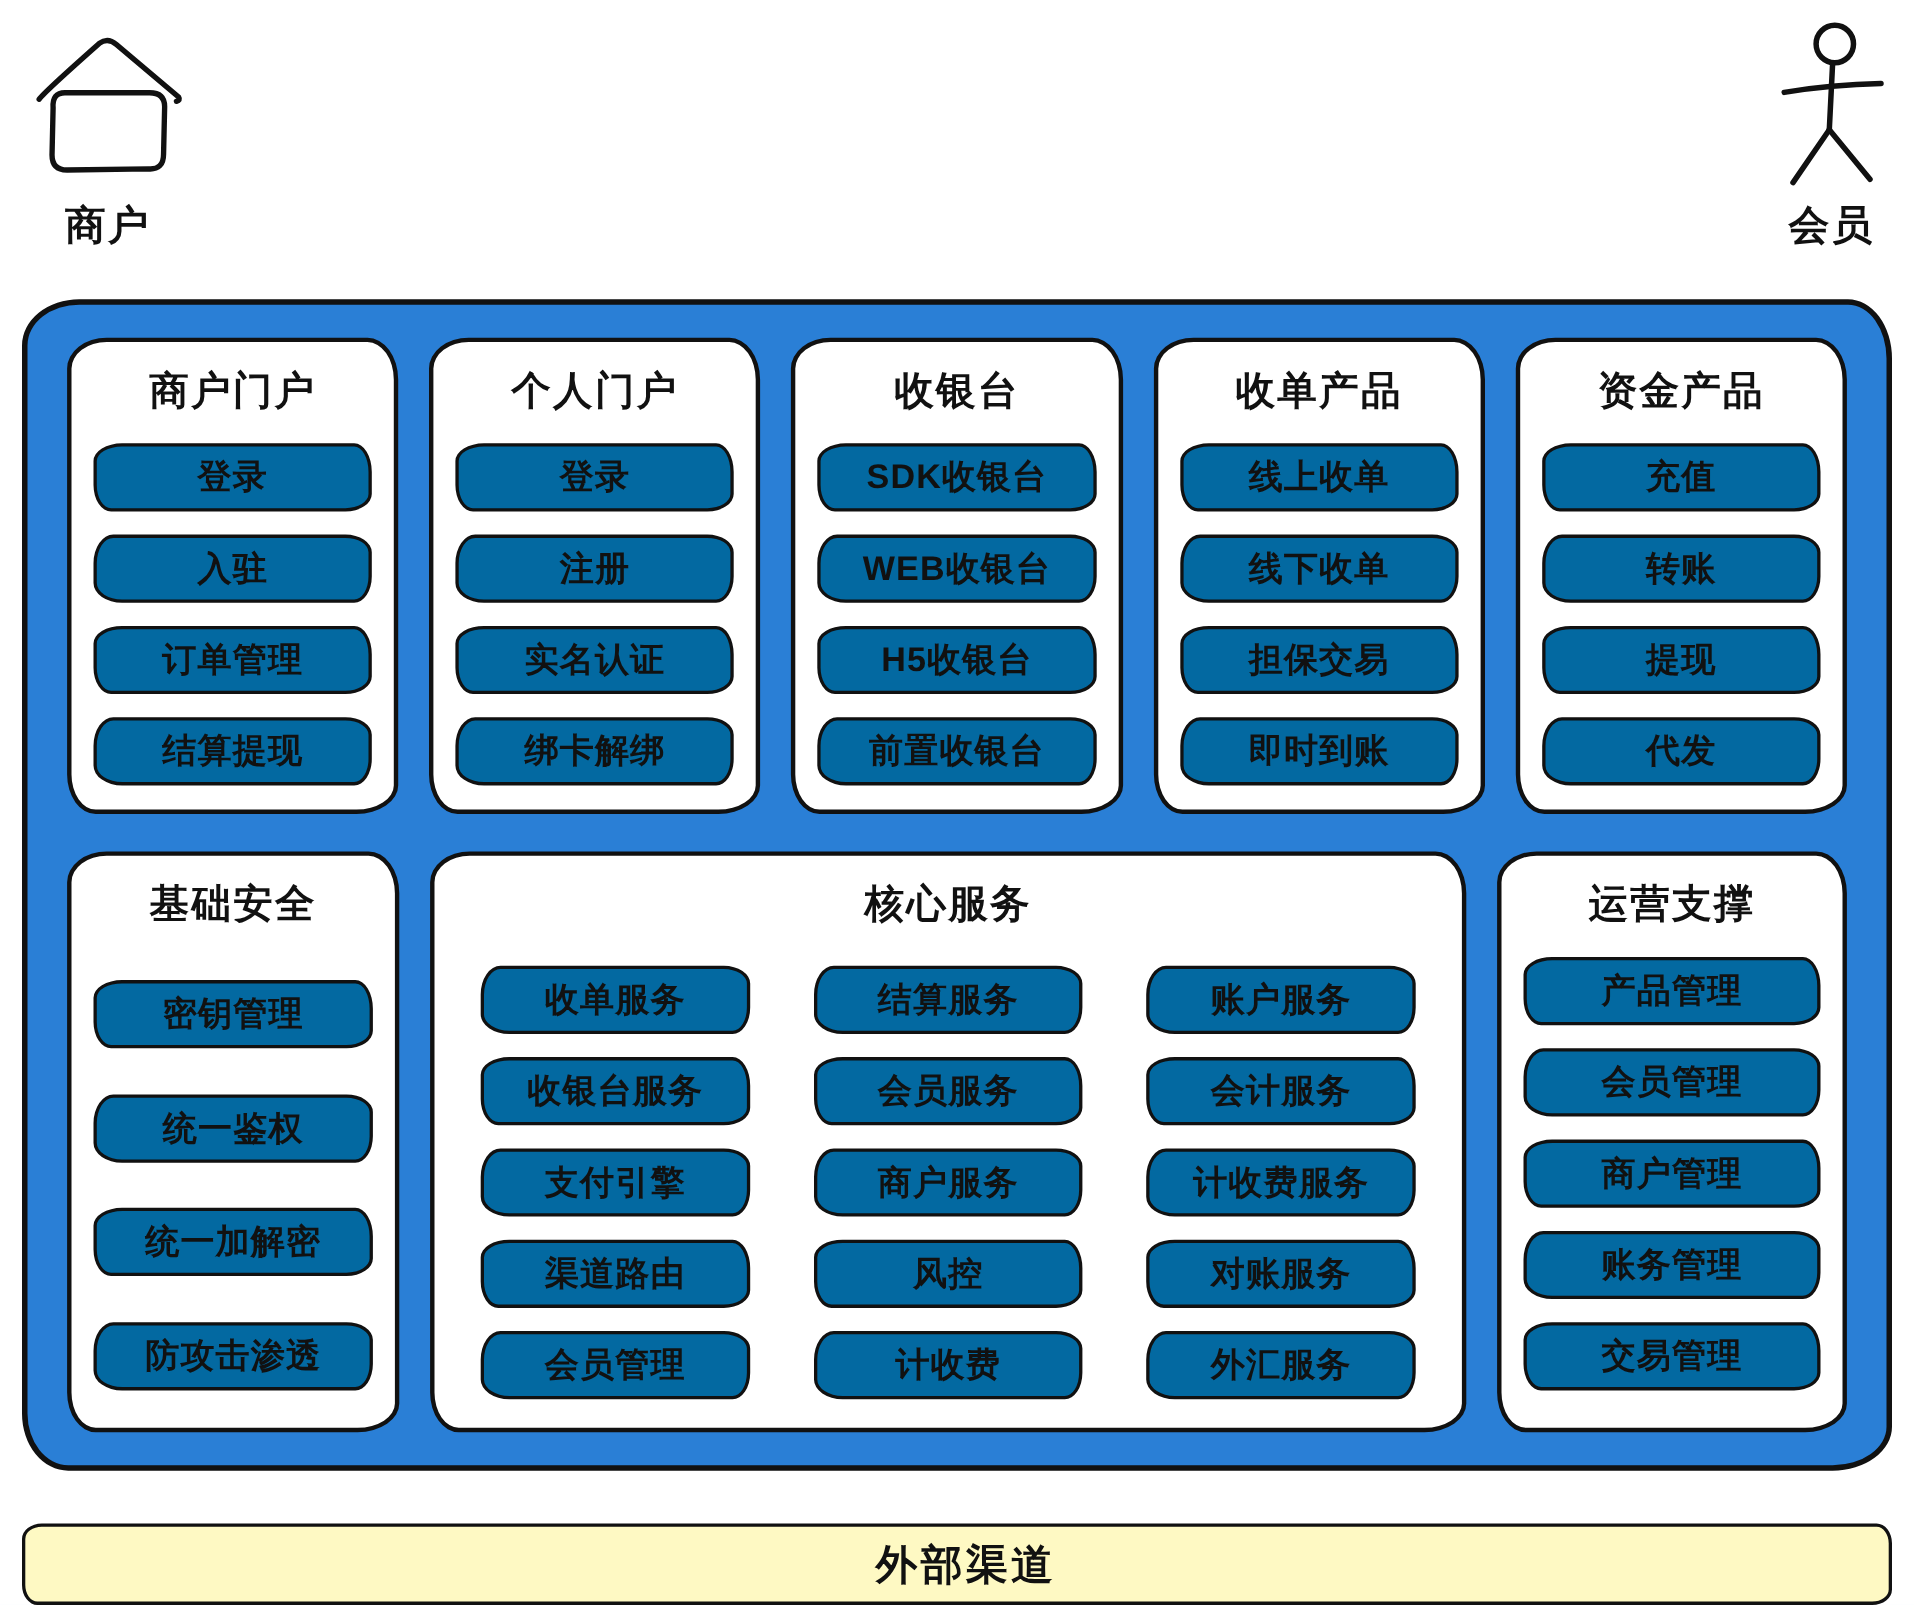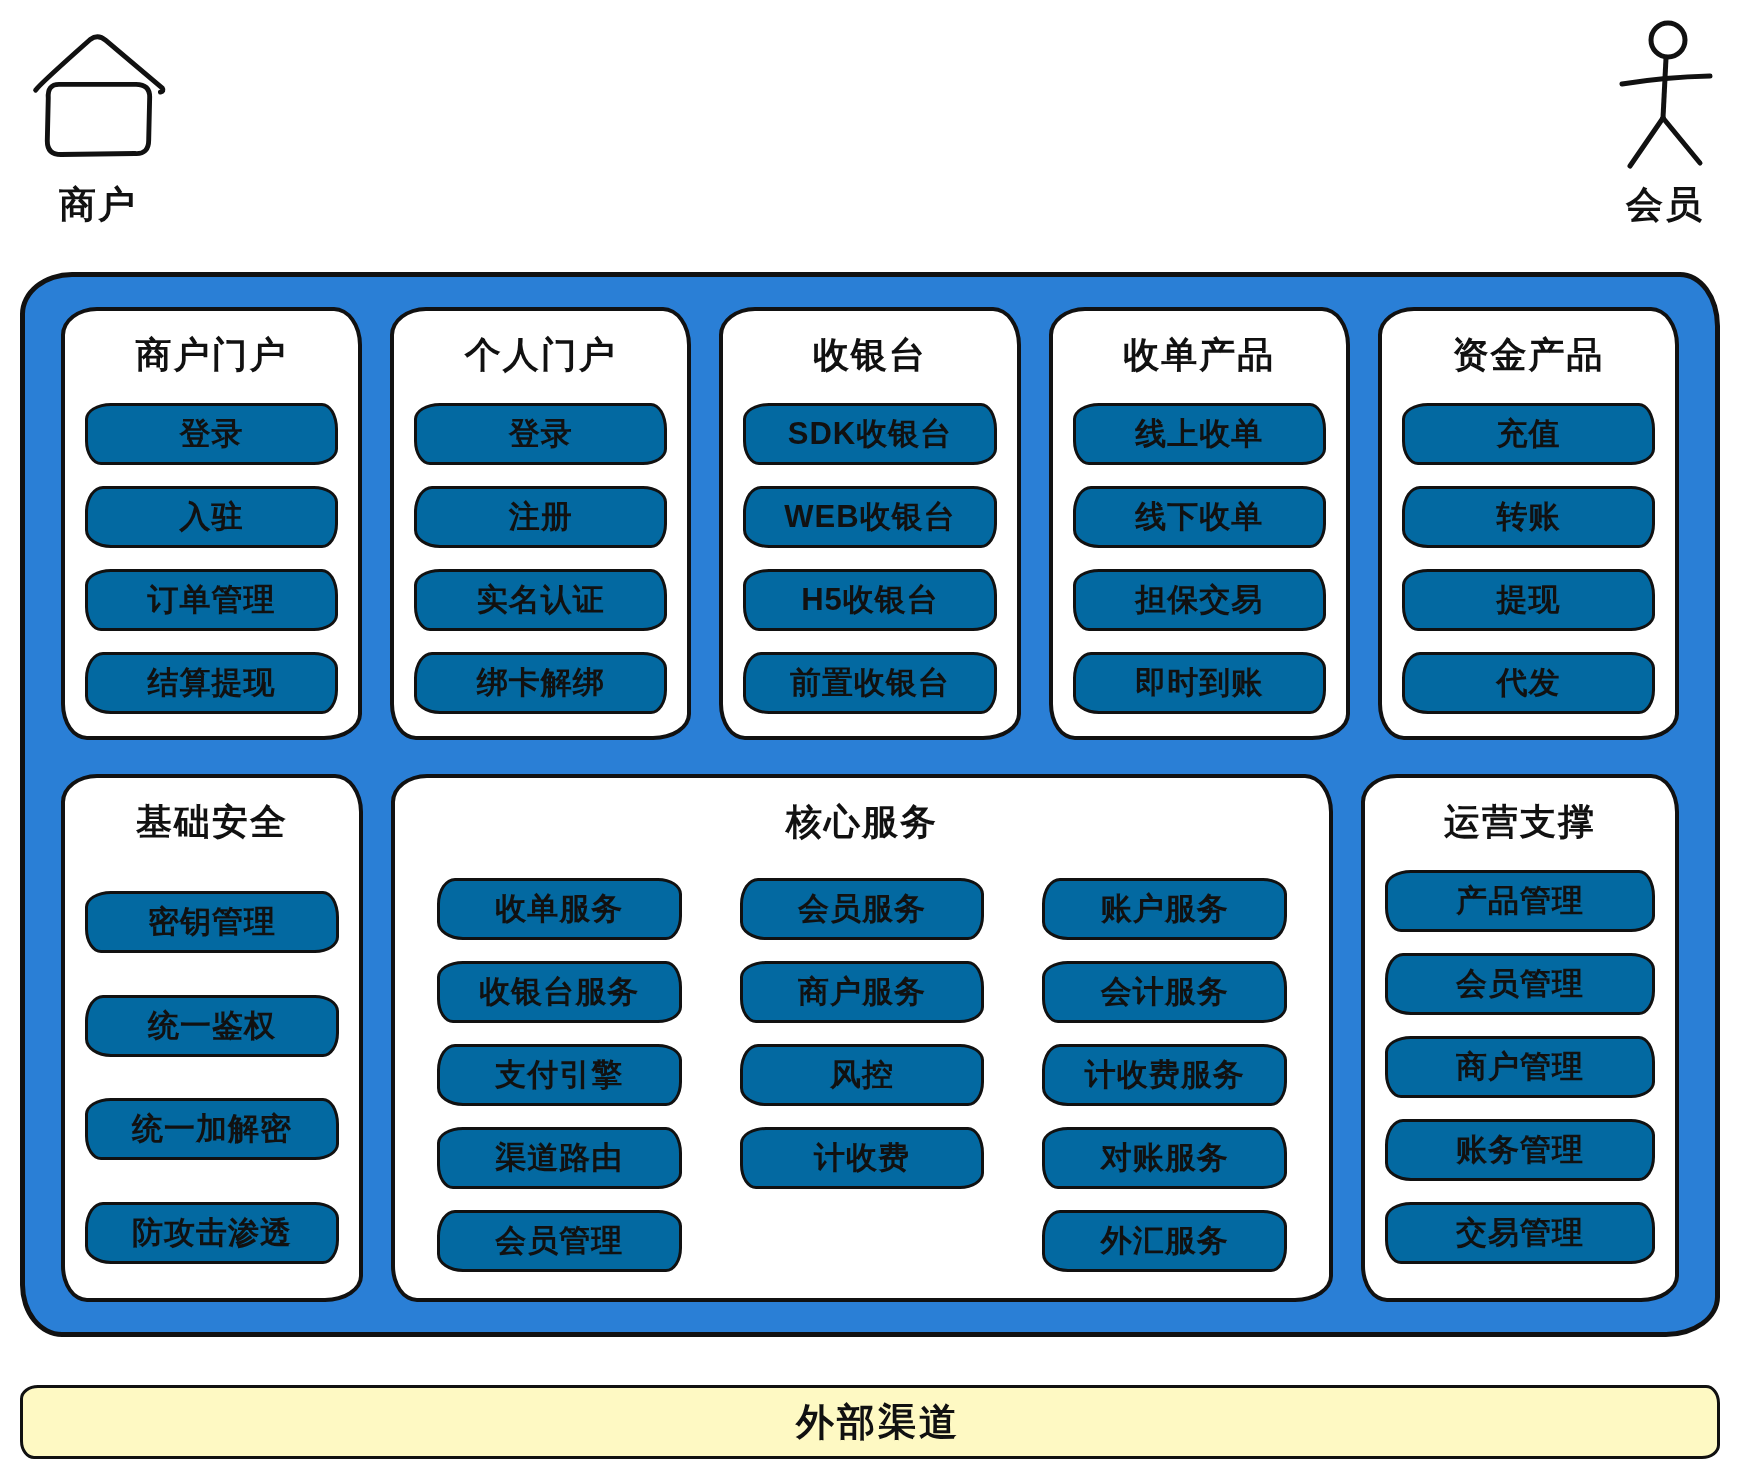--- a/index.html
+++ b/index.html
@@ -156,20 +156,21 @@
         <div class="panel-title">核心服务</div>
         <div class="core-cols">
           <div class="core-col">
             <div class="item">收单服务</div>
             <div class="item">收银台服务</div>
             <div class="item">支付引擎</div>
             <div class="item">渠道路由</div>
             <div class="item">会员管理</div>
           </div>
           <div class="core-col">
+            <div class="item">结算服务</div>
             <div class="item">会员服务</div>
             <div class="item">商户服务</div>
             <div class="item">风控</div>
             <div class="item">计收费</div>
           </div>
           <div class="core-col">
             <div class="item">账户服务</div>
             <div class="item">会计服务</div>
             <div class="item">计收费服务</div>
             <div class="item">对账服务</div>

